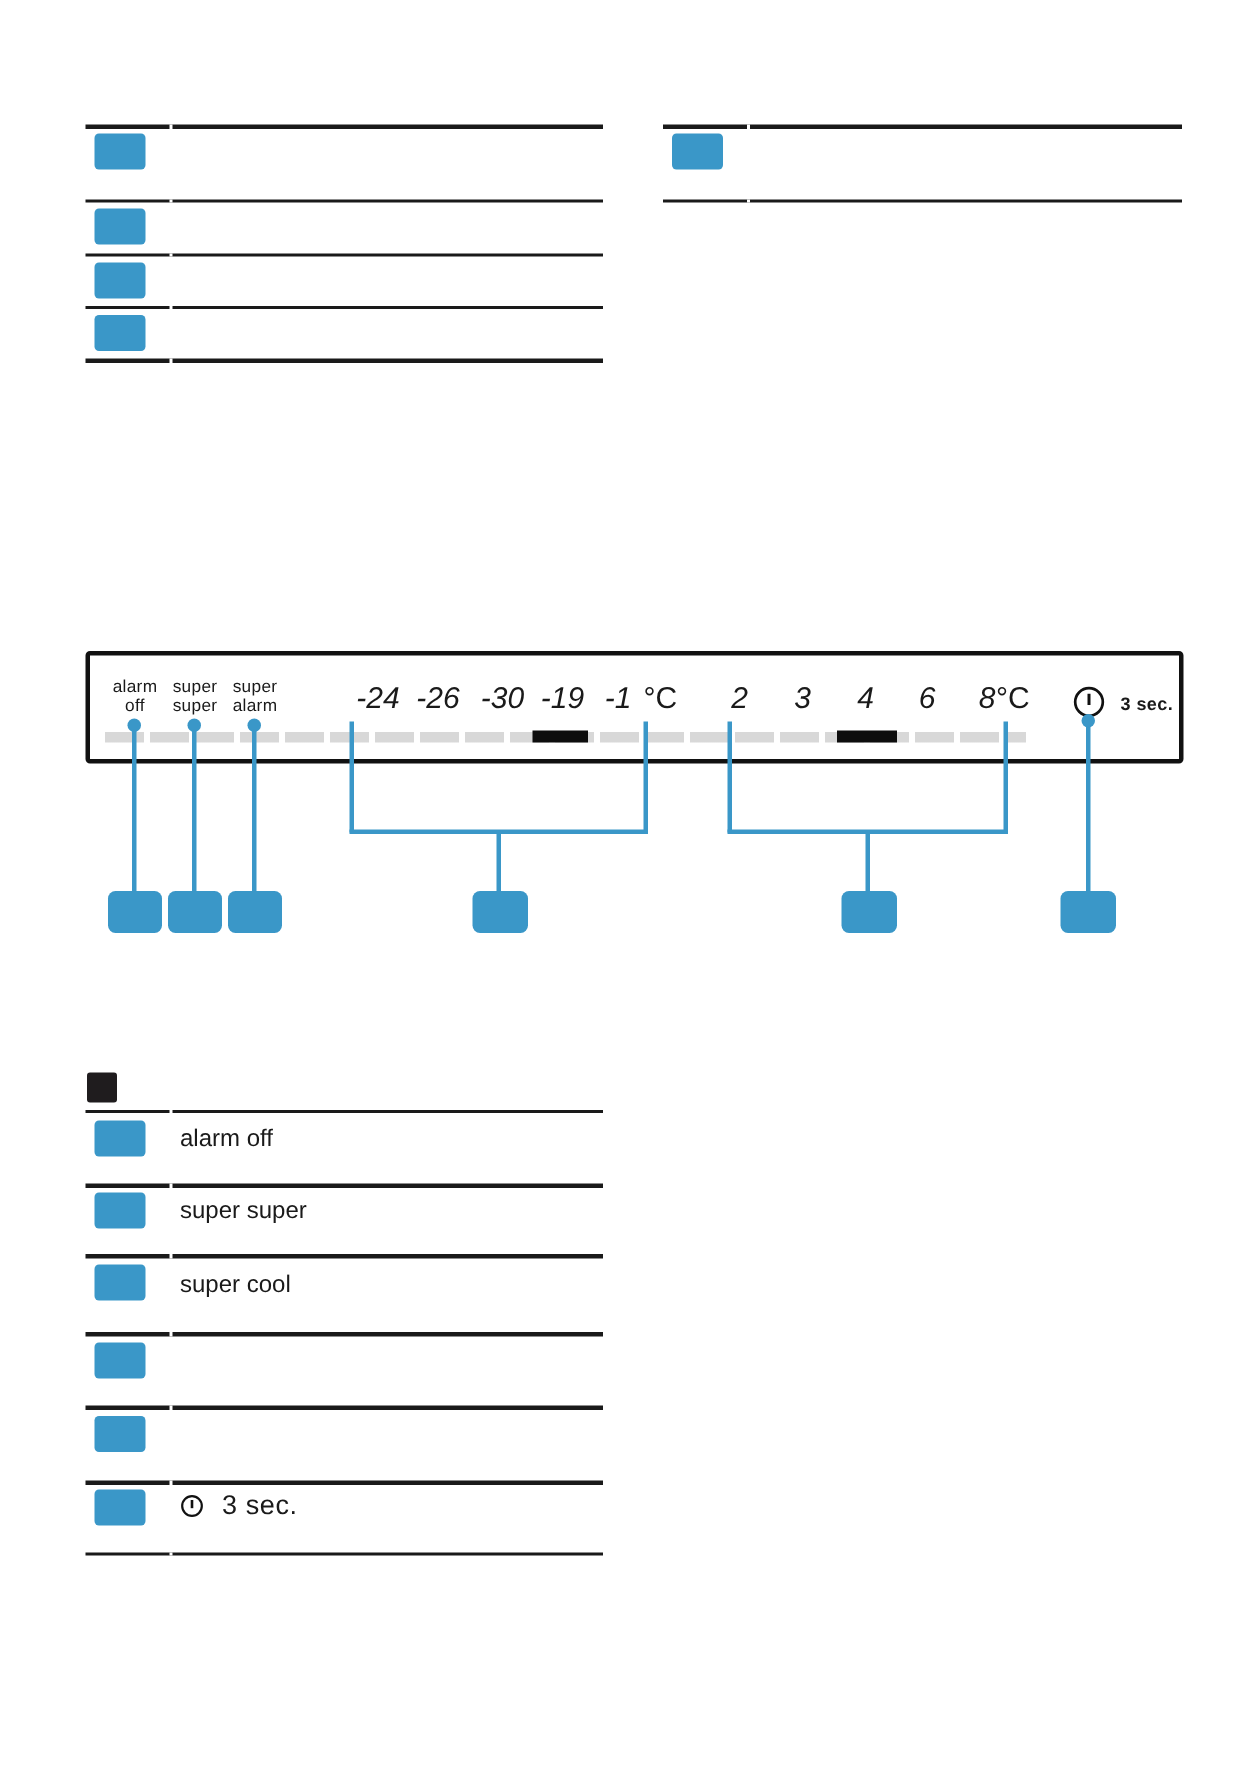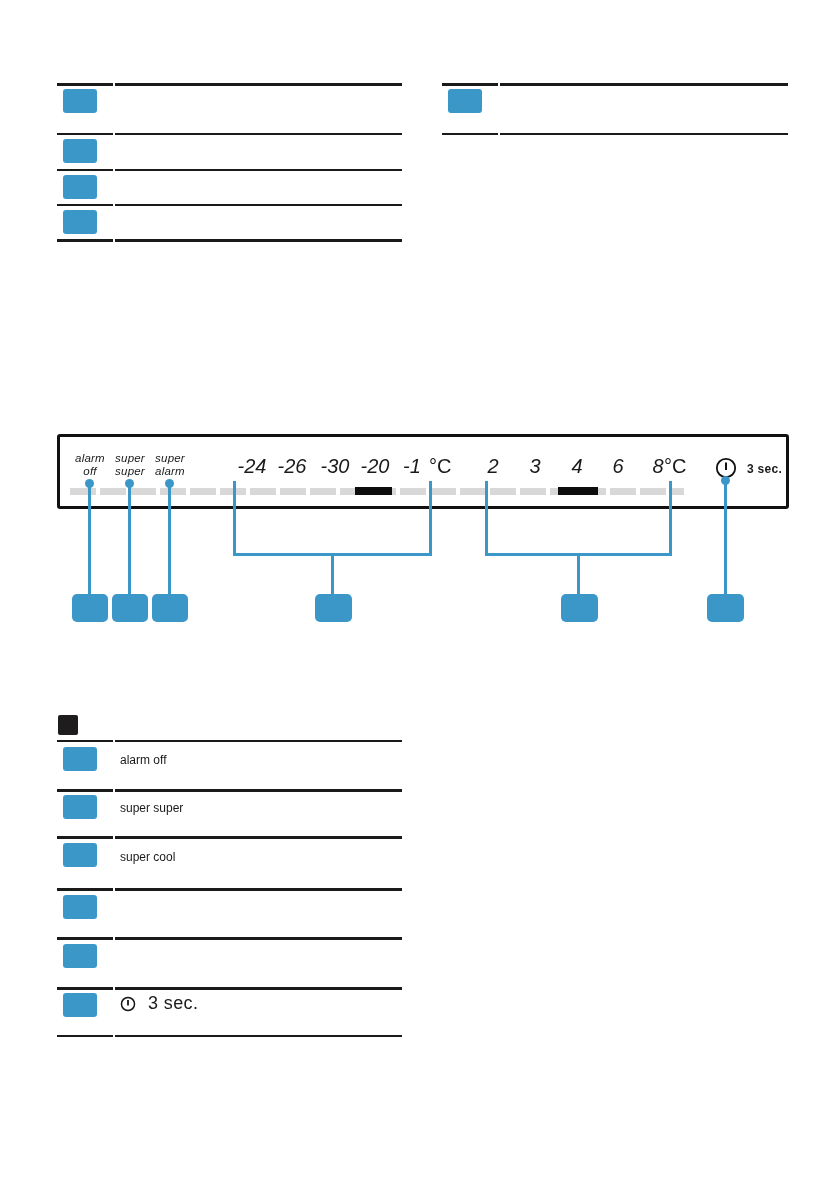--- a/index.html
+++ b/index.html
@@ -14,35 +14,35 @@
   }
   
   .rule{position:absolute;background:var(--ink);}
   .rule .notch{position:absolute;left:56px;top:0;width:2px;height:100%;background:#fff;}
   
   .csq{position:absolute;width:34px;height:24px;background:var(--blue);border-radius:3px;}
   
   .blksq{position:absolute;left:58px;top:715px;width:20px;height:20px;background:#1f1c1e;border-radius:2px;}
   
   .panel{position:absolute;left:57px;top:434px;width:726px;height:69px;border:3px solid #111;border-radius:3px;background:#fff;}
-  .btnlbl{position:absolute;top:452px;width:54px;font-size:11.5px;line-height:13px;text-align:center;letter-spacing:0.2px;font-style:italic;}
+  .btnlbl{position:absolute;top:452px;width:54px;font-size:11.5px;line-height:13px;text-align:center;letter-spacing:0.2px;}
   .tick{position:absolute;top:456px;font-size:20px;line-height:20px;transform:translateX(-50%);white-space:nowrap;font-style:italic;}
   .unit{position:absolute;top:456px;font-size:20px;line-height:20px;white-space:nowrap;}
   .holdlbl{position:absolute;left:747px;top:462px;font-size:12px;font-weight:700;letter-spacing:0.3px;}
   
   .strip{position:absolute;left:70px;top:488px;width:614px;height:7px;
          background:repeating-linear-gradient(90deg,var(--strip) 0 26px,#ffffff 26px 30px);}
   .segblk{position:absolute;top:487px;height:8px;background:#0D0D0D;}
   
   .dot{position:absolute;width:9px;height:9px;border-radius:50%;background:var(--blue);z-index:6;}
   .vln{position:absolute;width:3px;background:var(--blue);z-index:5;}
   .hln{position:absolute;height:3px;background:var(--blue);z-index:5;}
   .bsq{position:absolute;top:594px;width:36px;height:28px;background:var(--blue);border-radius:5px;z-index:6;}
   
-  .leglbl{position:absolute;left:120px;font-size:12px;line-height:20px;text-align:center;}
+  .leglbl{position:absolute;left:120px;font-size:16px;line-height:20px;text-align:center;}
   .leglbl-big{position:absolute;left:148px;top:992px;font-size:18px;line-height:22px;letter-spacing:0.4px;}
   .picon{position:absolute;}
 </style>
 </head>
 <body>
 
 <div class="page">
 
   <div>
     <div class="rule" style="left:57px;top:83px;width:345px;height:3px">
@@ -88,21 +88,21 @@
   </div>
   <div class="btnlbl" style="left:143px">
     <div>super</div>
     <div>alarm</div>
   </div>
 
   <div>
     <span class="tick" style="left:252px">-24</span>
     <span class="tick" style="left:292px">-26</span>
     <span class="tick" style="left:335px">-30</span>
-    <span class="tick" style="left:375px">-20</span>
+    <span class="tick" style="left:375px">-19</span>
     <span class="tick" style="left:412px">-1</span>
     <span class="unit" style="left:429px">°C</span>
   </div>
 
   <div>
     <span class="tick" style="left:493px">2</span>
     <span class="tick" style="left:535px">3</span>
     <span class="tick" style="left:577px">4</span>
     <span class="tick" style="left:618px">6</span>
     <span class="tick" style="left:658px">8</span>

